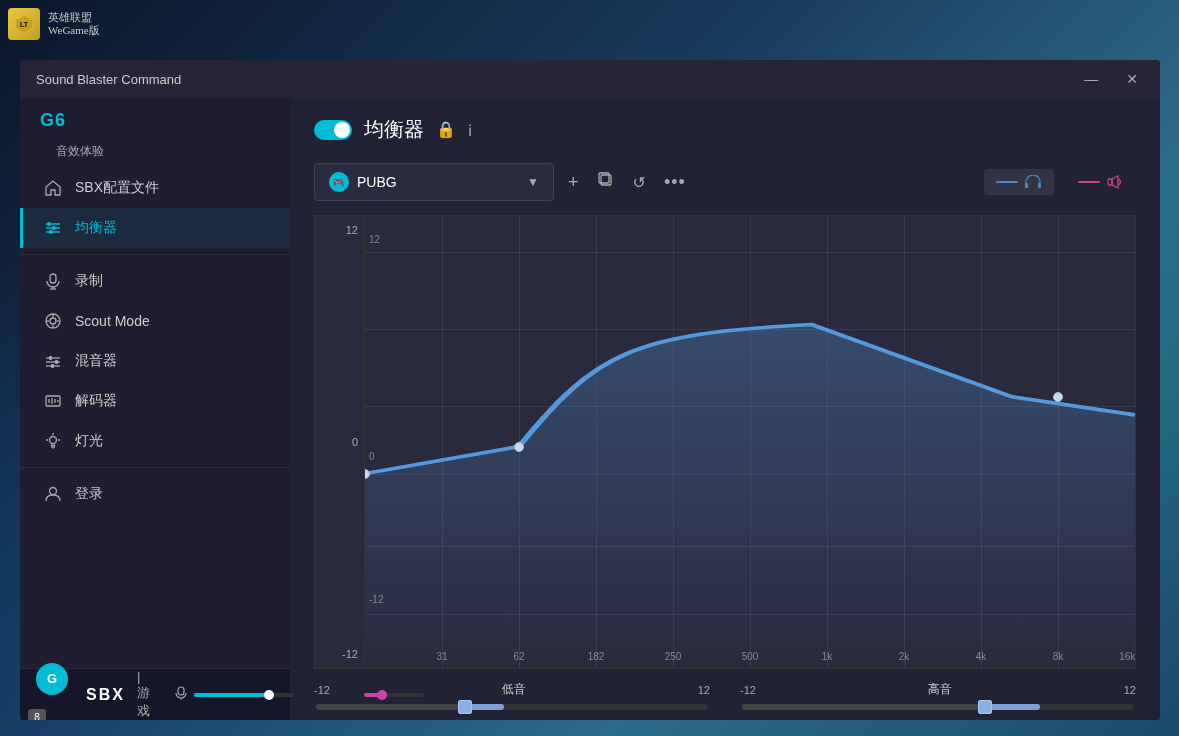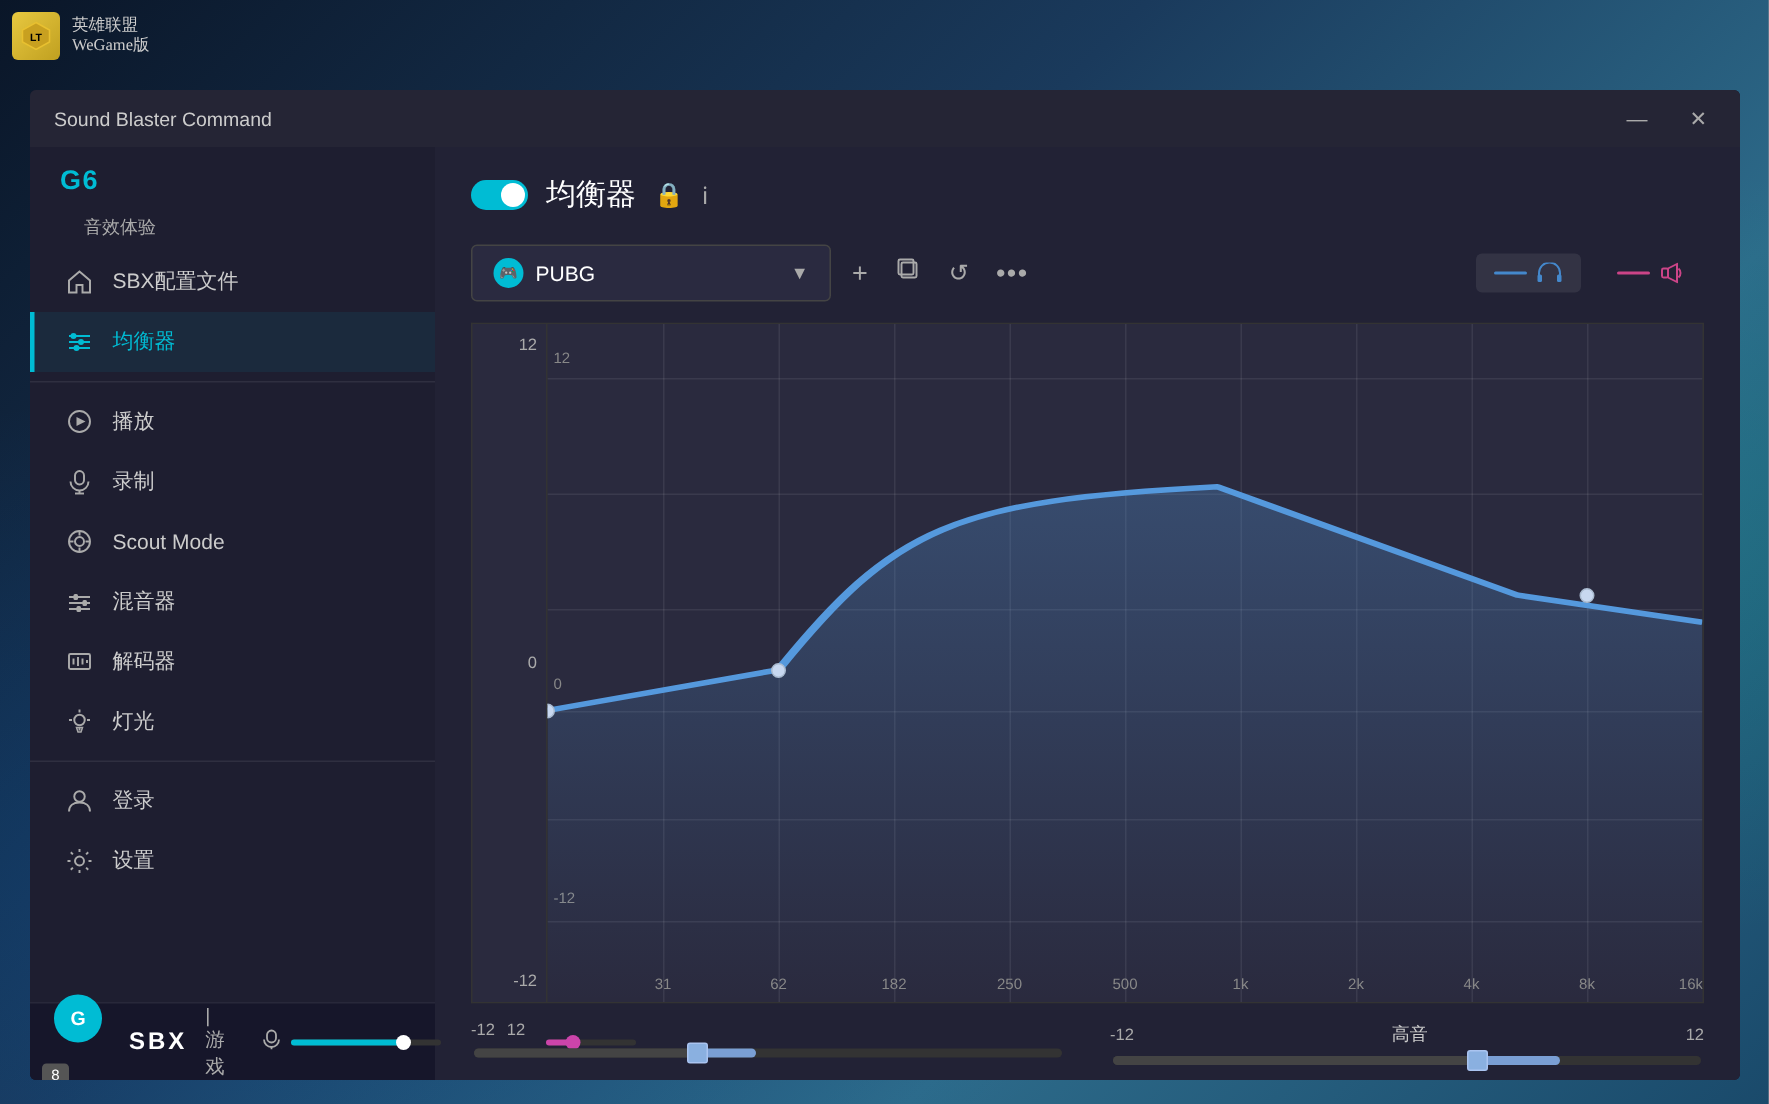--- a/index.html
+++ b/index.html
@@ -487,29 +487,20 @@
             <circle cx="5" cy="5" r="2" fill="#00bcd4"></circle>
             <circle cx="10" cy="9" r="2" fill="#00bcd4"></circle>
             <circle cx="7" cy="13" r="2" fill="#00bcd4"></circle>
           </svg>
         </span>
         <span>均衡器</span>
       </div>
 
       <div class="sidebar-divider"></div>
 
-      <div class="sidebar-item">
-        <span class="sidebar-icon">
-          <svg width="18" height="18" viewBox="0 0 18 18" fill="none">
-            <circle cx="9" cy="9" r="7" stroke="#aaa" stroke-width="1.3"></circle>
-            <polygon points="7,6 13,9 7,12" fill="#aaa"></polygon>
-          </svg>
-        </span>
-        <span>播放</span>
-      </div>
 
       <div class="sidebar-item">
         <span class="sidebar-icon">
           <svg width="18" height="18" viewBox="0 0 18 18" fill="none">
             <rect x="6" y="2" width="6" height="9" rx="3" stroke="#aaa" stroke-width="1.3"></rect>
             <path d="M3 9a6 6 0 0012 0" stroke="#aaa" stroke-width="1.3"></path>
             <line x1="9" y1="15" x2="9" y2="17" stroke="#aaa" stroke-width="1.3"></line>
             <line x1="6" y1="17" x2="12" y2="17" stroke="#aaa" stroke-width="1.3"></line>
           </svg>
         </span>
@@ -576,29 +567,20 @@
       <div class="sidebar-item">
         <span class="sidebar-icon">
           <svg width="18" height="18" viewBox="0 0 18 18" fill="none">
             <circle cx="9" cy="6" r="3.5" stroke="#aaa" stroke-width="1.3"></circle>
             <path d="M2 16c0-4 3-6 7-6s7 2 7 6" stroke="#aaa" stroke-width="1.3"></path>
           </svg>
         </span>
         <span>登录</span>
       </div>
 
-      <div class="sidebar-item">
-        <span class="sidebar-icon">
-          <svg width="18" height="18" viewBox="0 0 18 18" fill="none">
-            <circle cx="9" cy="9" r="3" stroke="#aaa" stroke-width="1.3"></circle>
-            <path d="M9 1v2M9 15v2M1 9h2M15 9h2M3.2 3.2l1.4 1.4M13.4 13.4l1.4 1.4M3.2 14.8l1.4-1.4M13.4 4.6l1.4-1.4" stroke="#aaa" stroke-width="1.3"></path>
-          </svg>
-        </span>
-        <span>设置</span>
-      </div>
 
       <div class="sidebar-spacer"></div>
 
       <div class="bottom-bar">
         <div style="position:relative; margin-right:6px;">
           <div class="bottom-device-icon">
             <span>G</span>
           </div>
           <div class="bottom-badge">8</div>
         </div>
@@ -743,20 +725,21 @@
           <span class="freq-label" style="left:90%;">8k</span>
           <span class="freq-label" style="left:99%;">16k</span>
         </div>
       </div>
 
       <div class="sliders-row">
 
         <div class="slider-group">
           <div class="slider-labels">
             <span class="slider-min">-12</span>
+            <span class="slider-title">低音</span>
             <span class="slider-max">12</span>
           </div>
           <div class="slider-track">
             <div class="slider-fill-left" style="width:38%; background:#444;"></div>
             <div class="slider-fill-right" style="left:38%; width:10%; background:#7a9fd4;"></div>
             <div class="slider-thumb-el" style="left:38%;"></div>
           </div>
         </div>
 
         <div class="slider-group-divider"></div>

